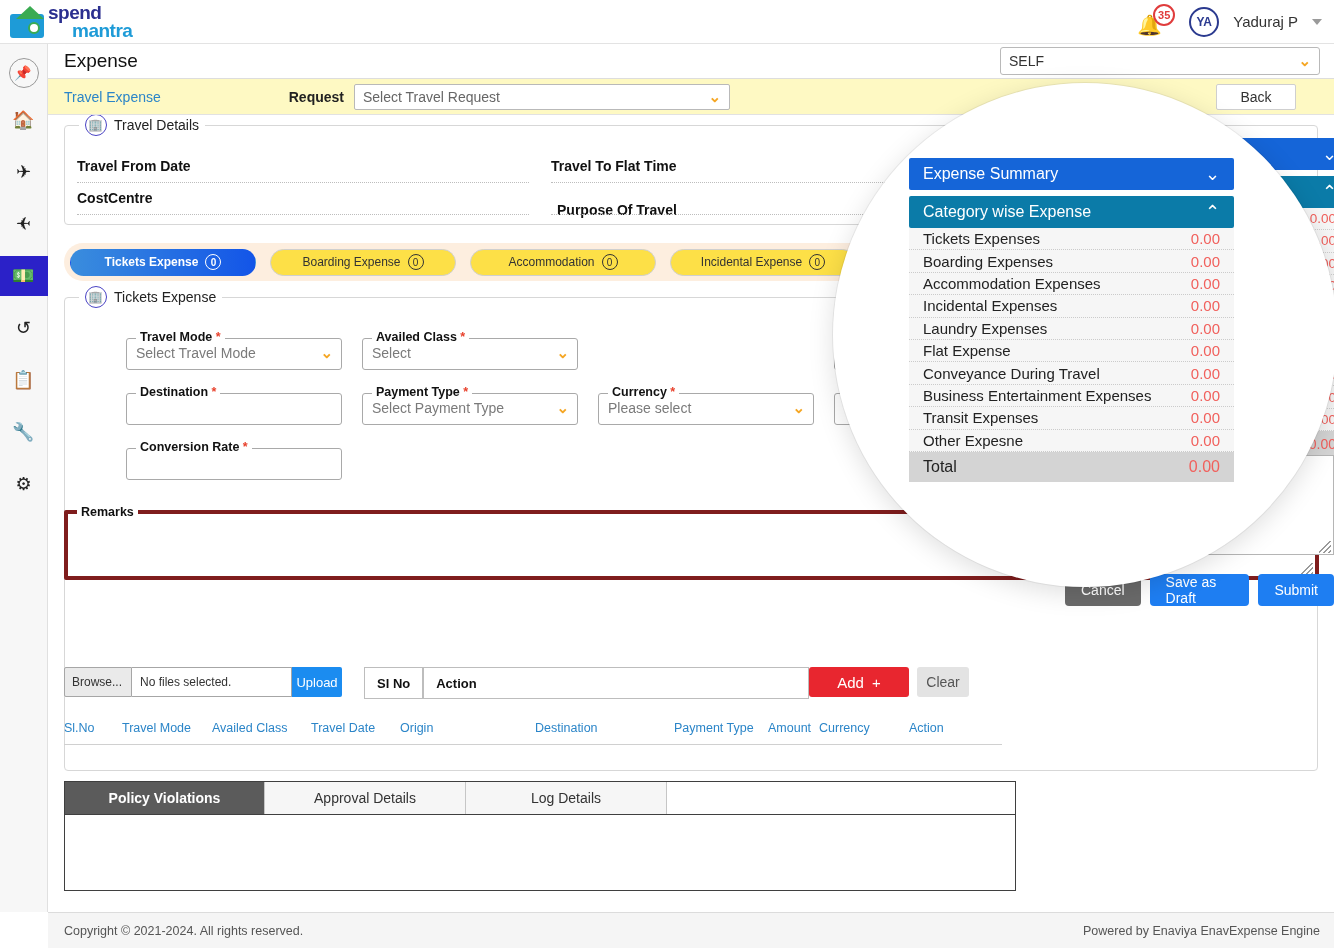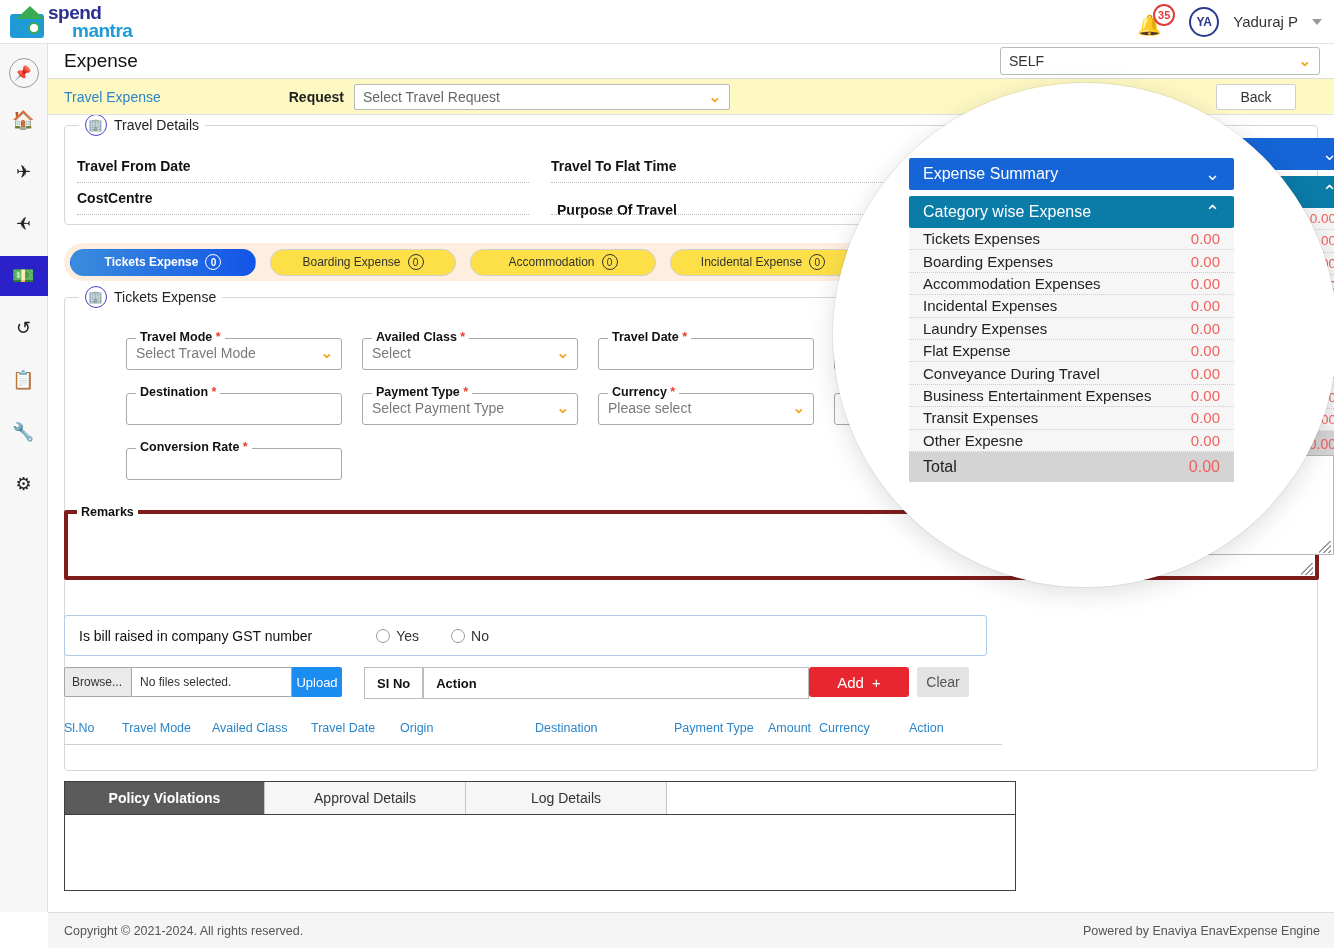--- a/index.html
+++ b/index.html
@@ -437,24 +437,20 @@
     <div class="field" style="left:61px;top:40px;width:216px;">
       <div class="field-legend"><span>Travel Mode</span><span class="req-star"> *</span></div>
       <div class="field-val">Select Travel Mode</div>
       <div class="field-chev">⌄</div>
     </div>
     <div class="field" style="left:297px;top:40px;width:216px;">
       <div class="field-legend"><span>Availed Class</span><span class="req-star"> *</span></div>
       <div class="field-val">Select</div>
       <div class="field-chev">⌄</div>
     </div>
-    <div class="field" style="left:533px;top:40px;width:216px;">
-      <div class="field-legend"><span>Travel Date</span><span class="req-star"> *</span></div>
-      <div class="field-val"></div>
-    </div>
     <div class="field" style="left:769px;top:40px;width:216px;">
       <div class="field-legend"><span>Origin</span><span class="req-star"> *</span></div>
       <div class="field-val"></div>
     </div>
 
     <div class="field" style="left:61px;top:95px;width:216px;">
       <div class="field-legend"><span>Destination</span><span class="req-star"> *</span></div>
       <div class="field-val"></div>
     </div>
     <div class="field" style="left:297px;top:95px;width:216px;">
@@ -476,31 +472,20 @@
       <div class="field-legend"><span>Conversion Rate</span><span class="req-star"> *</span></div>
       <div class="field-val"></div>
     </div>
   </div>
 
   <div class="remarks-box">
     <div class="field-legend">Remarks</div>
     <div class="resize-grip"></div>
   </div>
 
-  <div class="gst-box">
-    <span class="gst-q">Is bill raised in company GST number</span>
-    <span class="radio-wrap" style="margin-left:64px;">
-      <span class="radio"></span>
-      <span>Yes</span>
-    </span>
-    <span class="radio-wrap" style="margin-left:32px;">
-      <span class="radio"></span>
-      <span>No</span>
-    </span>
-  </div>
 
   <div class="upload-row">
     <div class="browse-btn">Browse...</div>
     <div class="file-name">No files selected.</div>
     <div class="upload-btn">Upload</div>
     <div class="doc-table">
       <div class="doc-th sep">Sl No</div>
       <div class="doc-th" style="border-left:1px solid #bdbdbd;">Action</div>
     </div>
     <div class="add-btn">
@@ -585,20 +570,25 @@
           <span>Total</span>
           <span class="amt">0.00</span>
         </div>
     </div>
   </div>
 
   <div class="rp-textarea" style="left:981px;top:340px;">
     <div class="resize-grip"></div>
   </div>
 
+  <div class="rp-actions" style="left:1017px;top:459px;">
+    <div class="btn cancel">Cancel</div>
+    <div class="btn draft">Save as Draft</div>
+    <div class="btn submit">Submit</div>
+  </div>
 
 </div>
 
 <div class="magnifier">
   <div class="mag-inner">
     <div class="m-head blue">
       <span>Expense Summary</span>
       <span class="chev">⌄</span>
     </div>
     <div class="m-head teal">

